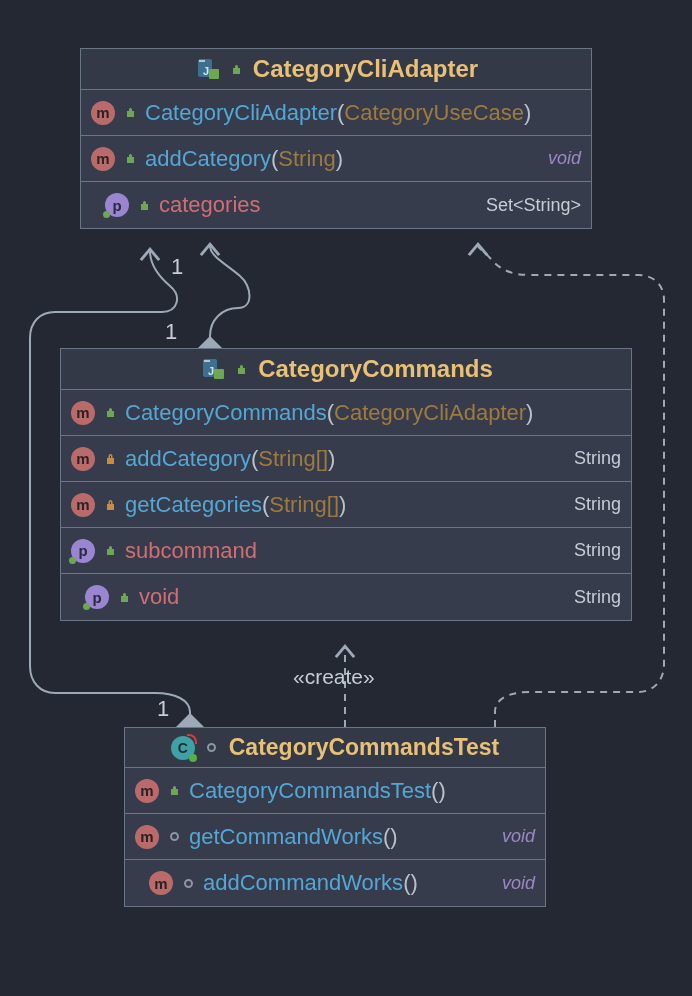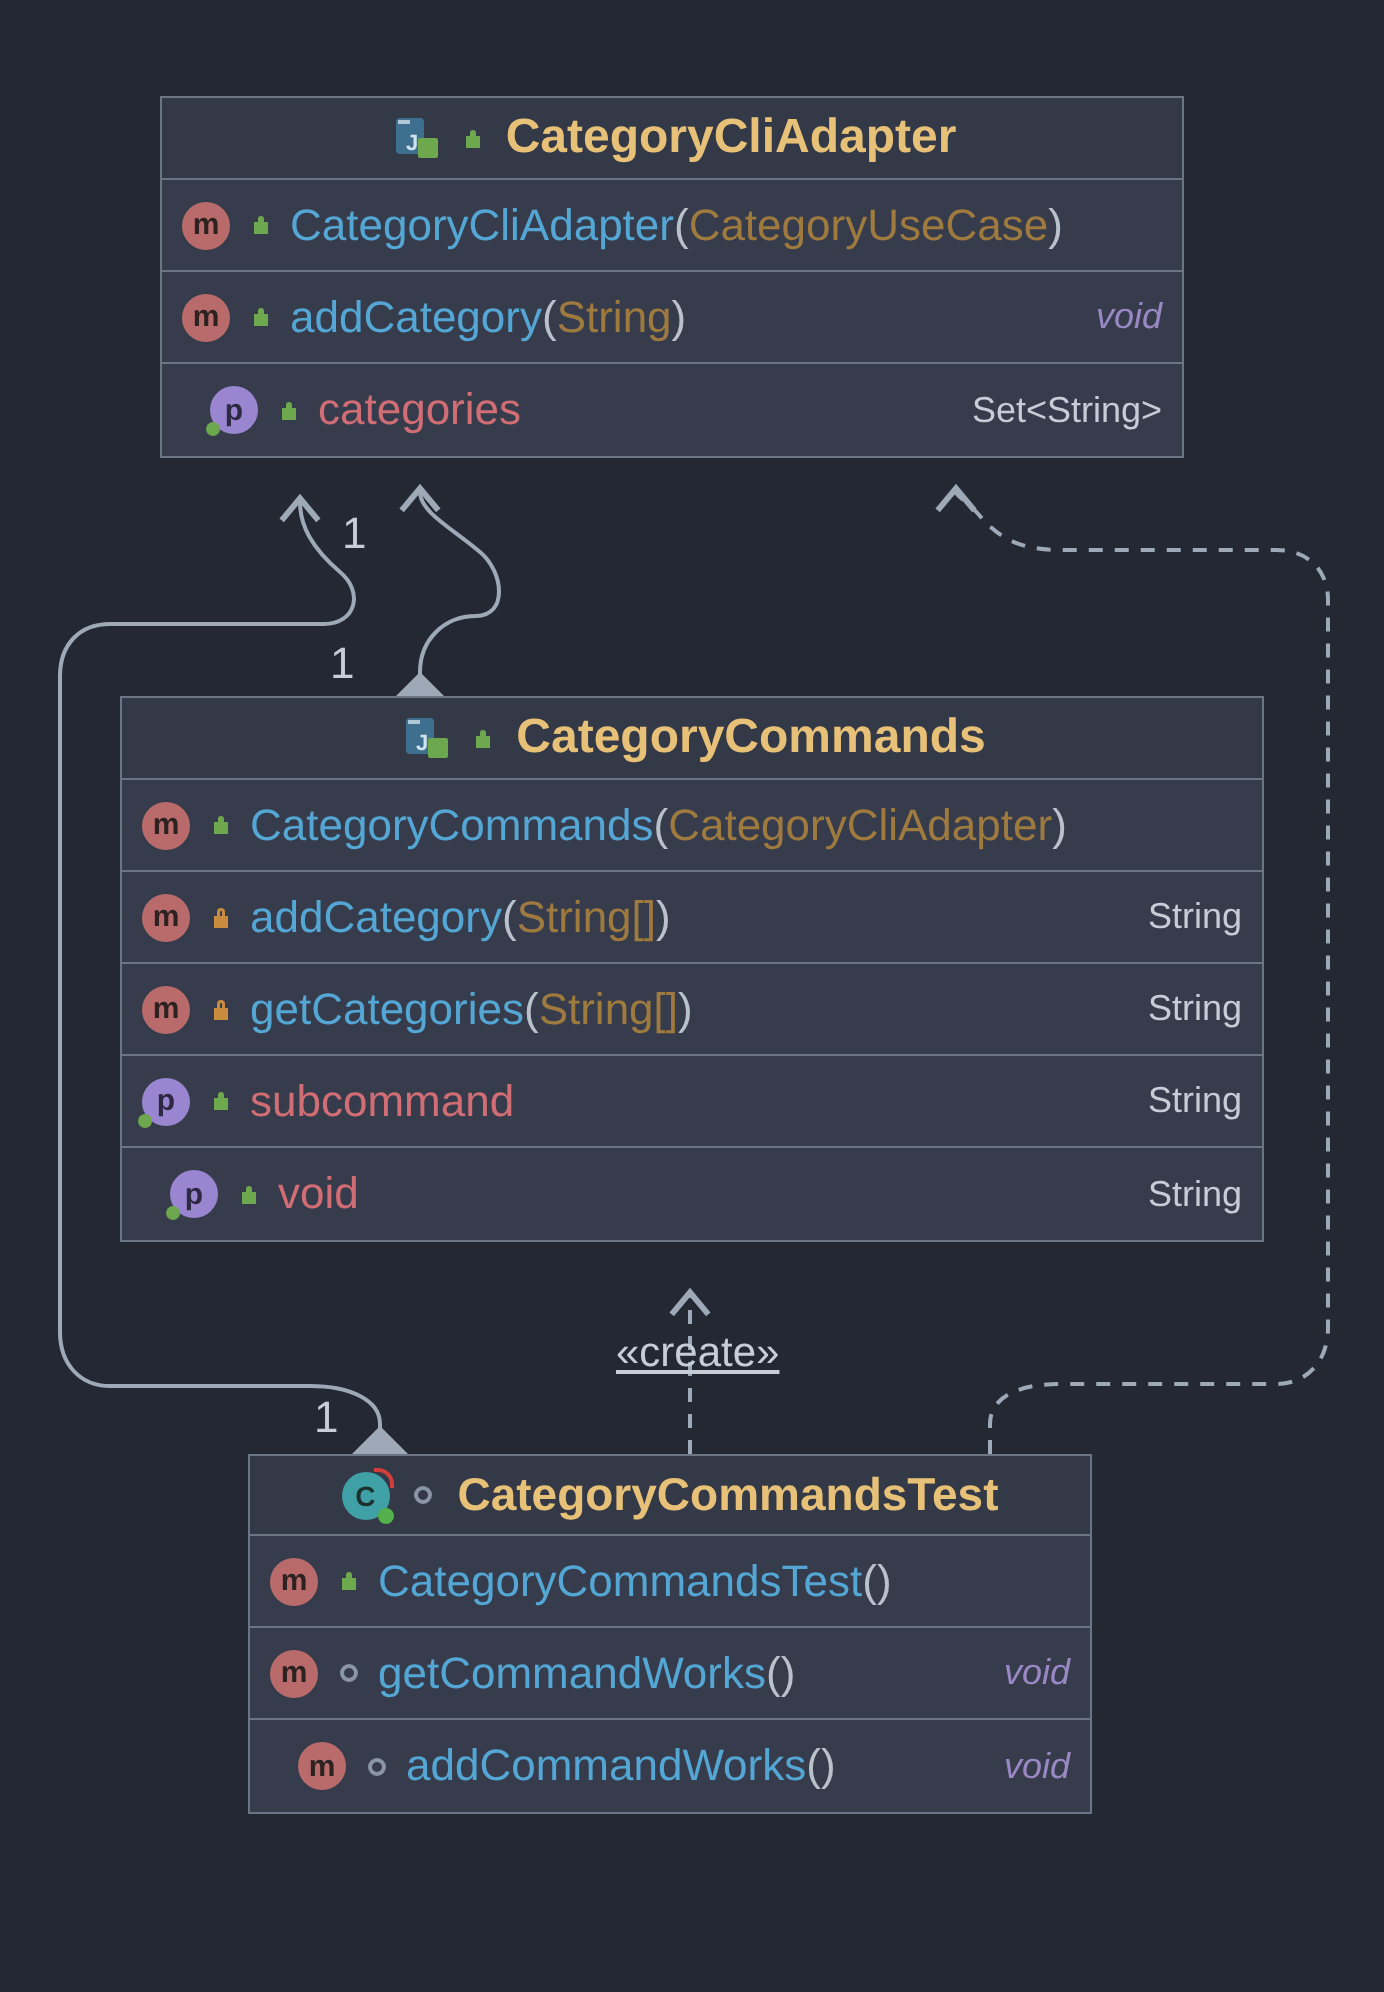--- a/index.html
+++ b/index.html
@@ -317,16 +317,16 @@
         <span class="sig">
           <span class="fn">addCommandWorks</span>
           <span class="paren">(</span>
           <span class="paren">)</span>
         </span>
         <span class="ret italic">void</span>
       </div>
     </div>
 </div>
 
-<div class="create-label" style="left:308px;top:665px;text-decoration:underline;">«create»</div>
+<div class="create-label" style="left:293px;top:665px;">«create»</div>
 <div class="mult-label" style="left:171px;top:254px;">1</div>
 <div class="mult-label" style="left:165px;top:319px;">1</div>
 <div class="mult-label" style="left:157px;top:696px;">1</div>
 
 </body></html>

